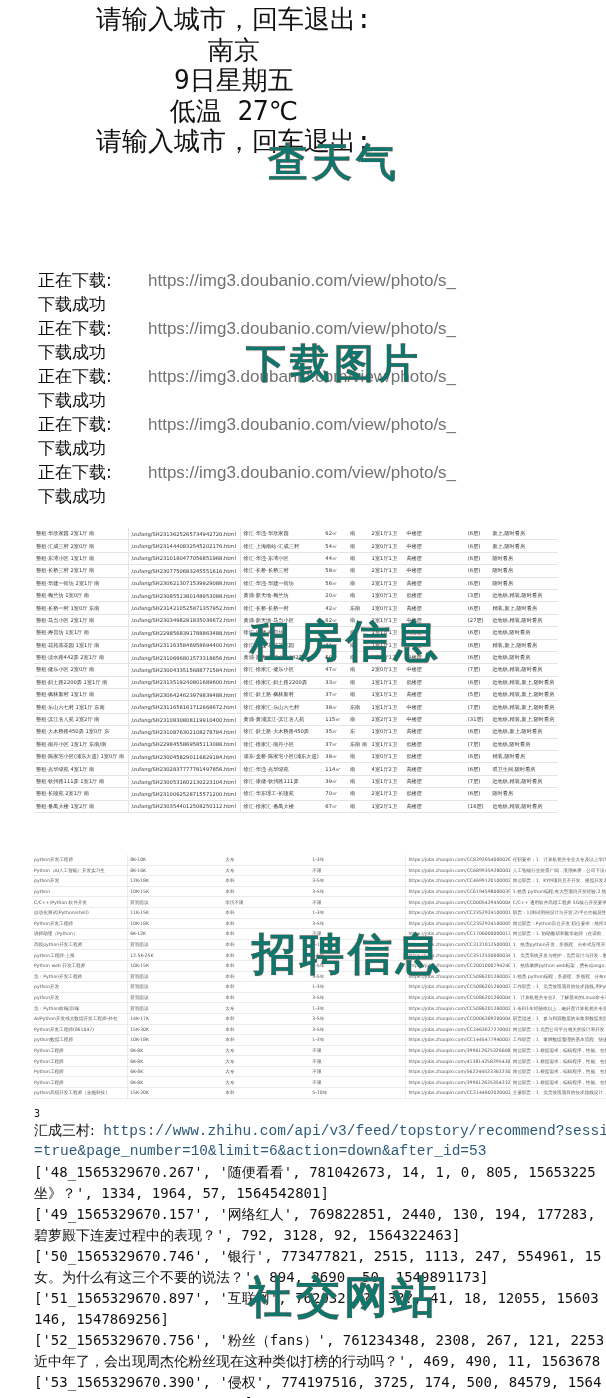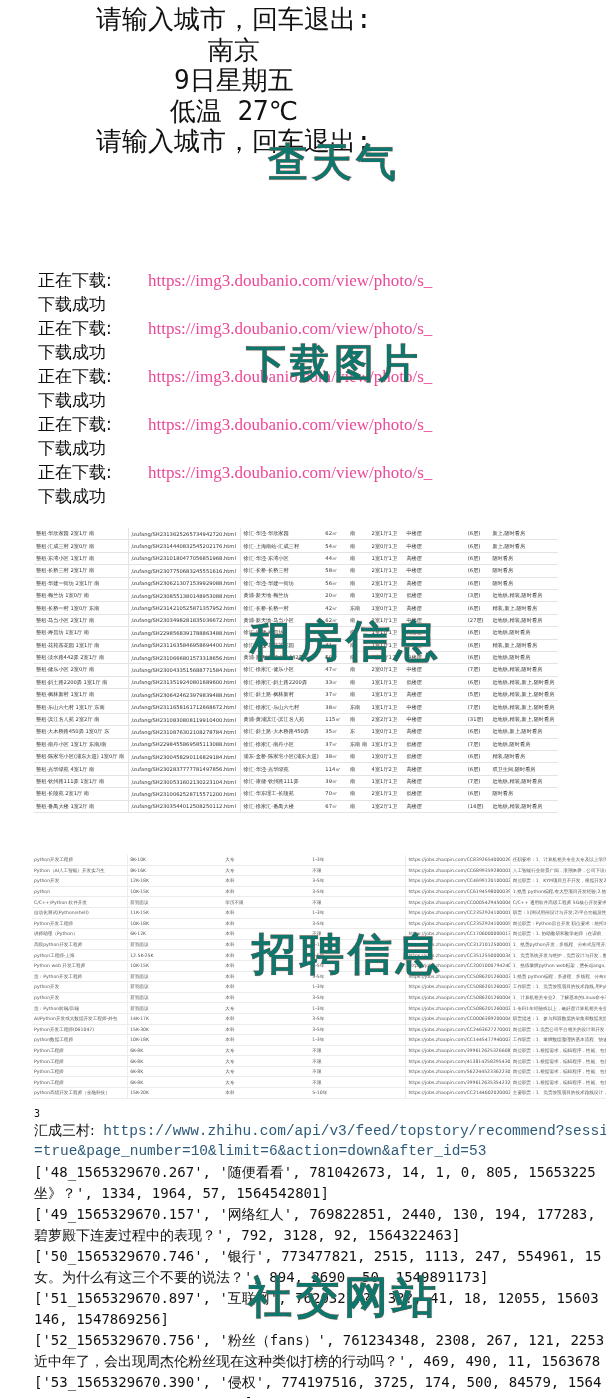--- a/index.html
+++ b/index.html
@@ -13,21 +13,21 @@
   .ov-weather { left: 268px; top: 135px; font-size: 40px; }
   .ov-download { left: 246px; top: 336px; font-size: 40px; }
   .ov-rent { left: 250px; top: 612px; font-size: 44px; }
   .ov-jobs { left: 252px; top: 925px; font-size: 44px; }
   .ov-social { left: 248px; top: 1268px; font-size: 44px; text-align: right; }
 
   
   .downloads { position: absolute; left: 38px; top: 268px; }
   .dl-line { height: 24px; line-height: 24px; font-size: 17px; white-space: nowrap; }
   .dl-prefix { display: inline-block; width: 110px; }
-  .dl-url { font-family: Liberation Serif, serif; color: #ec4899; font-size: 17px; }
+  .dl-url { font-family: Liberation Sans, sans-serif; color: #737373; font-size: 17px; }
 
   
   .rent { position: absolute; left: 34px; top: 528px; width: 524px; border-collapse: collapse; font-size: 5.2px; color: #333; }
   .rent td { border-bottom: 1px solid #e4e4e4; height: 11.4px; padding: 0 2px; white-space: nowrap; overflow: hidden; }
   .rent td.c1 { width: 84px; border-right: 1px solid #e4e4e4; }
   .rent td.c2 { width: 104px; border-right: 1px solid #e4e4e4; }
   .rent td.c3 { width: 76px; }
   .rent td.c4 { width: 20px; }
   .rent td.c5 { width: 16px; }
   .rent td.c6 { width: 30px; }

